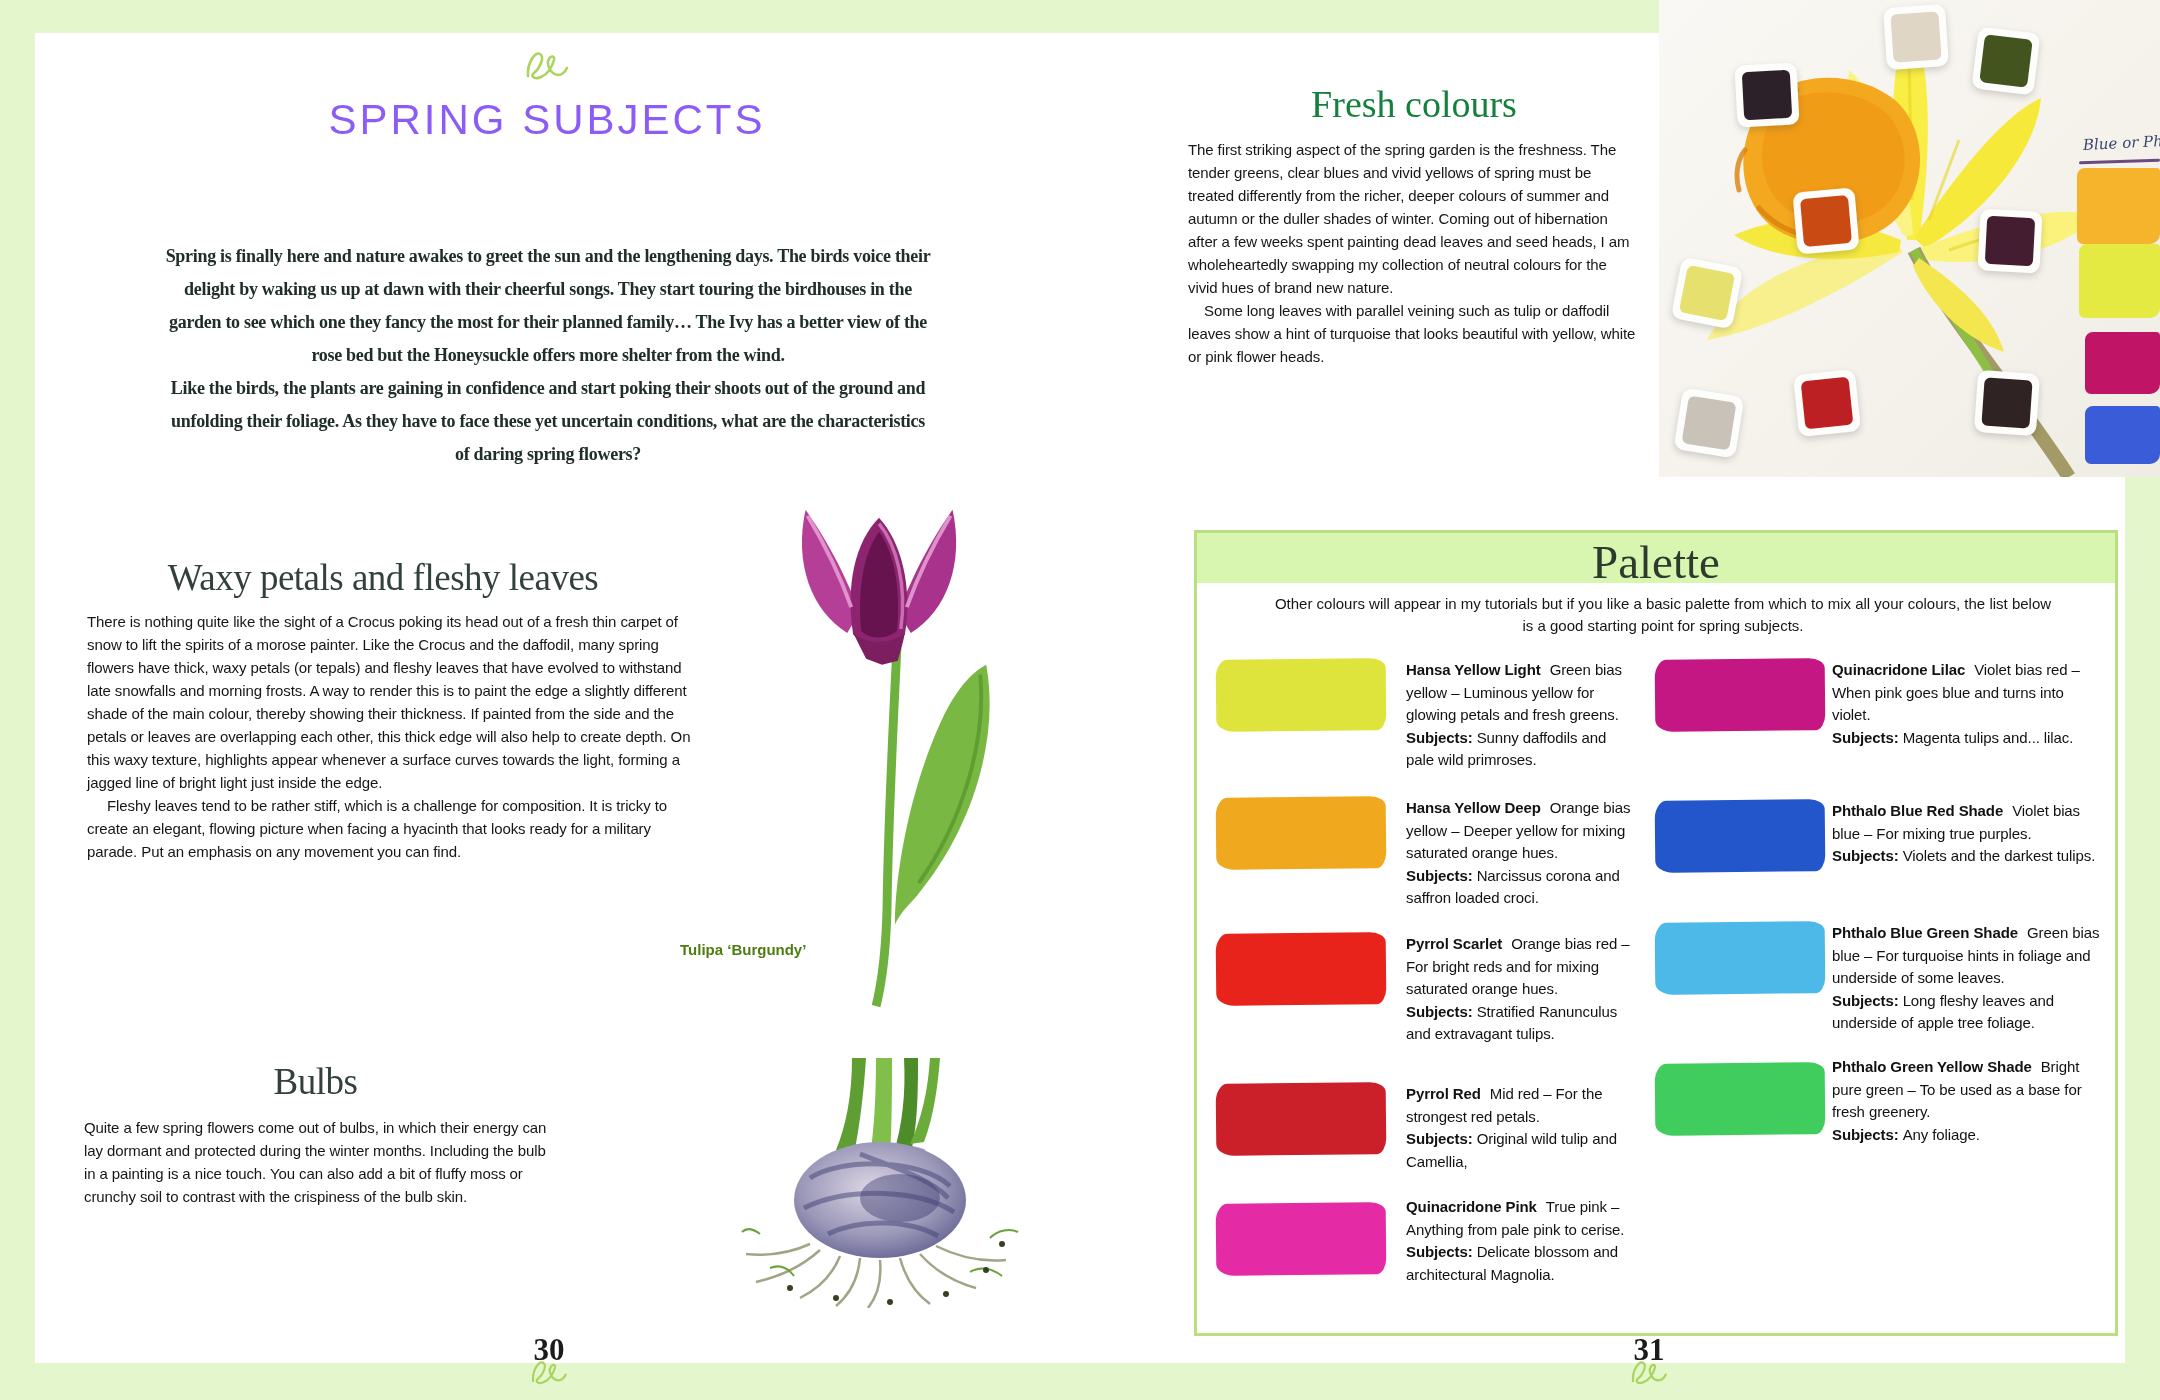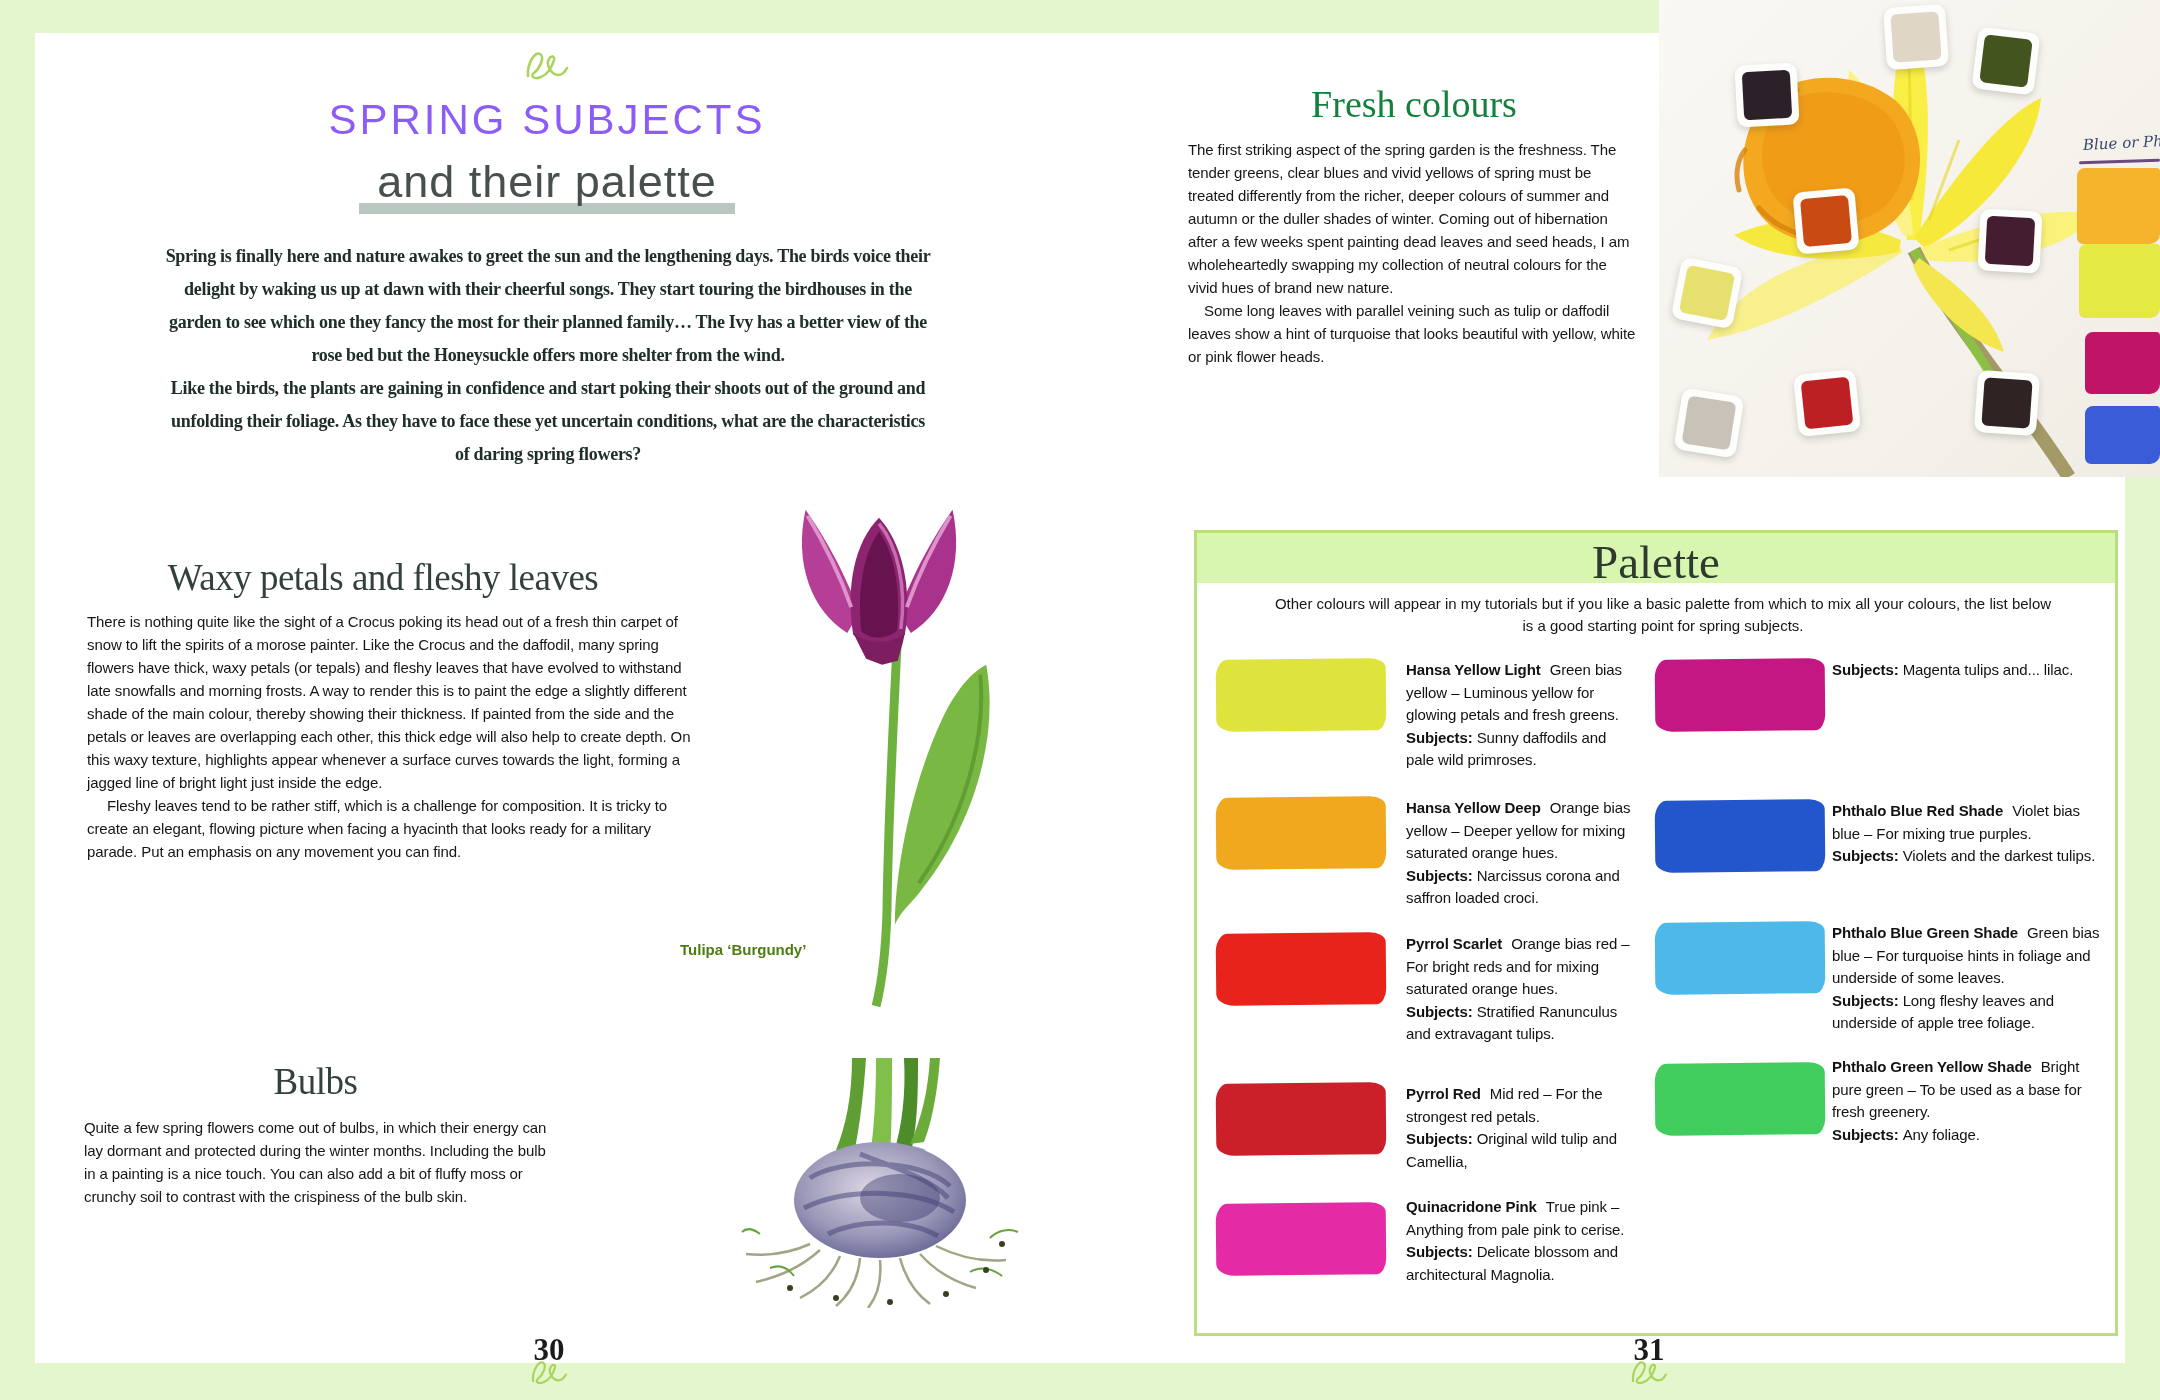--- a/index.html
+++ b/index.html
@@ -46,23 +46,20 @@
 <div id="canvas">
 
   <div class="abs page"></div>
 
   <svg class="abs" style="left:524px;top:46px" width="46" height="38" viewBox="0 0 46 38">
     <path d="M4 30 C3 17 11 5 16 8 C21 11 16 22 10 27 C6 30 10 34 17 31 C24 28 28 21 30 14 C31 10 27 9 25 13 C22 18 26 28 34 29 C38 29 41 26 43 22" fill="none" stroke="#a9d45e" stroke-width="2.6" stroke-linecap="round"></path>
   </svg>
 
   <div class="abs t1">SPRING SUBJECTS</div>
 
-  <div class="abs t2wrap">
-    <span class="underbar">and their palette</span>
-  </div>
 
   <div class="abs intro serif">
     <div>Spring is finally here and nature awakes to greet the sun and the lengthening days. The birds voice their delight by waking us up at dawn with their cheerful songs. They start touring the birdhouses in the garden to see which one they fancy the most for their planned family… The Ivy has a better view of the rose bed but the Honeysuckle offers more shelter from the wind.</div>
     <div>Like the birds, the plants are gaining in confidence and start poking their shoots out of the ground and unfolding their foliage. As they have to face these yet uncertain conditions, what are the characteristics of daring spring flowers?</div>
   </div>
 
   <div class="abs serif h-serif center" style="left:77px;top:556px;width:612px">Waxy petals and fleshy leaves</div>
 
   <div class="abs body15" style="left:87px;top:610px;width:614px">
     <p>There is nothing quite like the sight of a Crocus poking its head out of a fresh thin carpet of snow to lift the spirits of a morose painter. Like the Crocus and the daffodil, many spring flowers have thick, waxy petals (or tepals) and fleshy leaves that have evolved to withstand late snowfalls and morning frosts. A way to render this is to paint the edge a slightly different shade of the main colour, thereby showing their thickness. If painted from the side and the petals or leaves are overlapping each other, this thick edge will also help to create depth. On this waxy texture, highlights appear whenever a surface curves towards the light, forming a jagged line of bright light just inside the edge.</p>
@@ -228,20 +225,21 @@
     </div>
 
     <div class="swatch" style="left: 19px; top: 670px; background: rgb(228, 42, 164);"></div>
     <div class="entry" style="left:209px;top:663px;width:232px">
       <p><b class="nm">Quinacridone Pink</b><span>True pink – Anything from pale pink to cerise.</span></p>
       <p><b class="sublab">Subjects:</b><span>Delicate blossom and architectural Magnolia.</span></p>
     </div>
 
     <div class="swatch" style="left: 458px; top: 126px; background: rgb(196, 23, 131);"></div>
     <div class="entry" style="left:635px;top:126px;width:268px">
+      <p><b class="nm">Quinacridone Lilac</b><span>Violet bias red – When pink goes blue and turns into violet.</span></p>
       <p><b class="sublab">Subjects:</b><span>Magenta tulips and... lilac.</span></p>
     </div>
 
     <div class="swatch" style="left: 458px; top: 267px; background: rgb(35, 85, 203);"></div>
     <div class="entry" style="left:635px;top:267px;width:268px">
       <p><b class="nm">Phthalo Blue Red Shade</b><span>Violet bias blue – For mixing true purples.</span></p>
       <p><b class="sublab">Subjects:</b><span>Violets and the darkest tulips.</span></p>
     </div>
 
     <div class="swatch" style="left: 458px; top: 389px; background: rgb(77, 185, 233);"></div>

